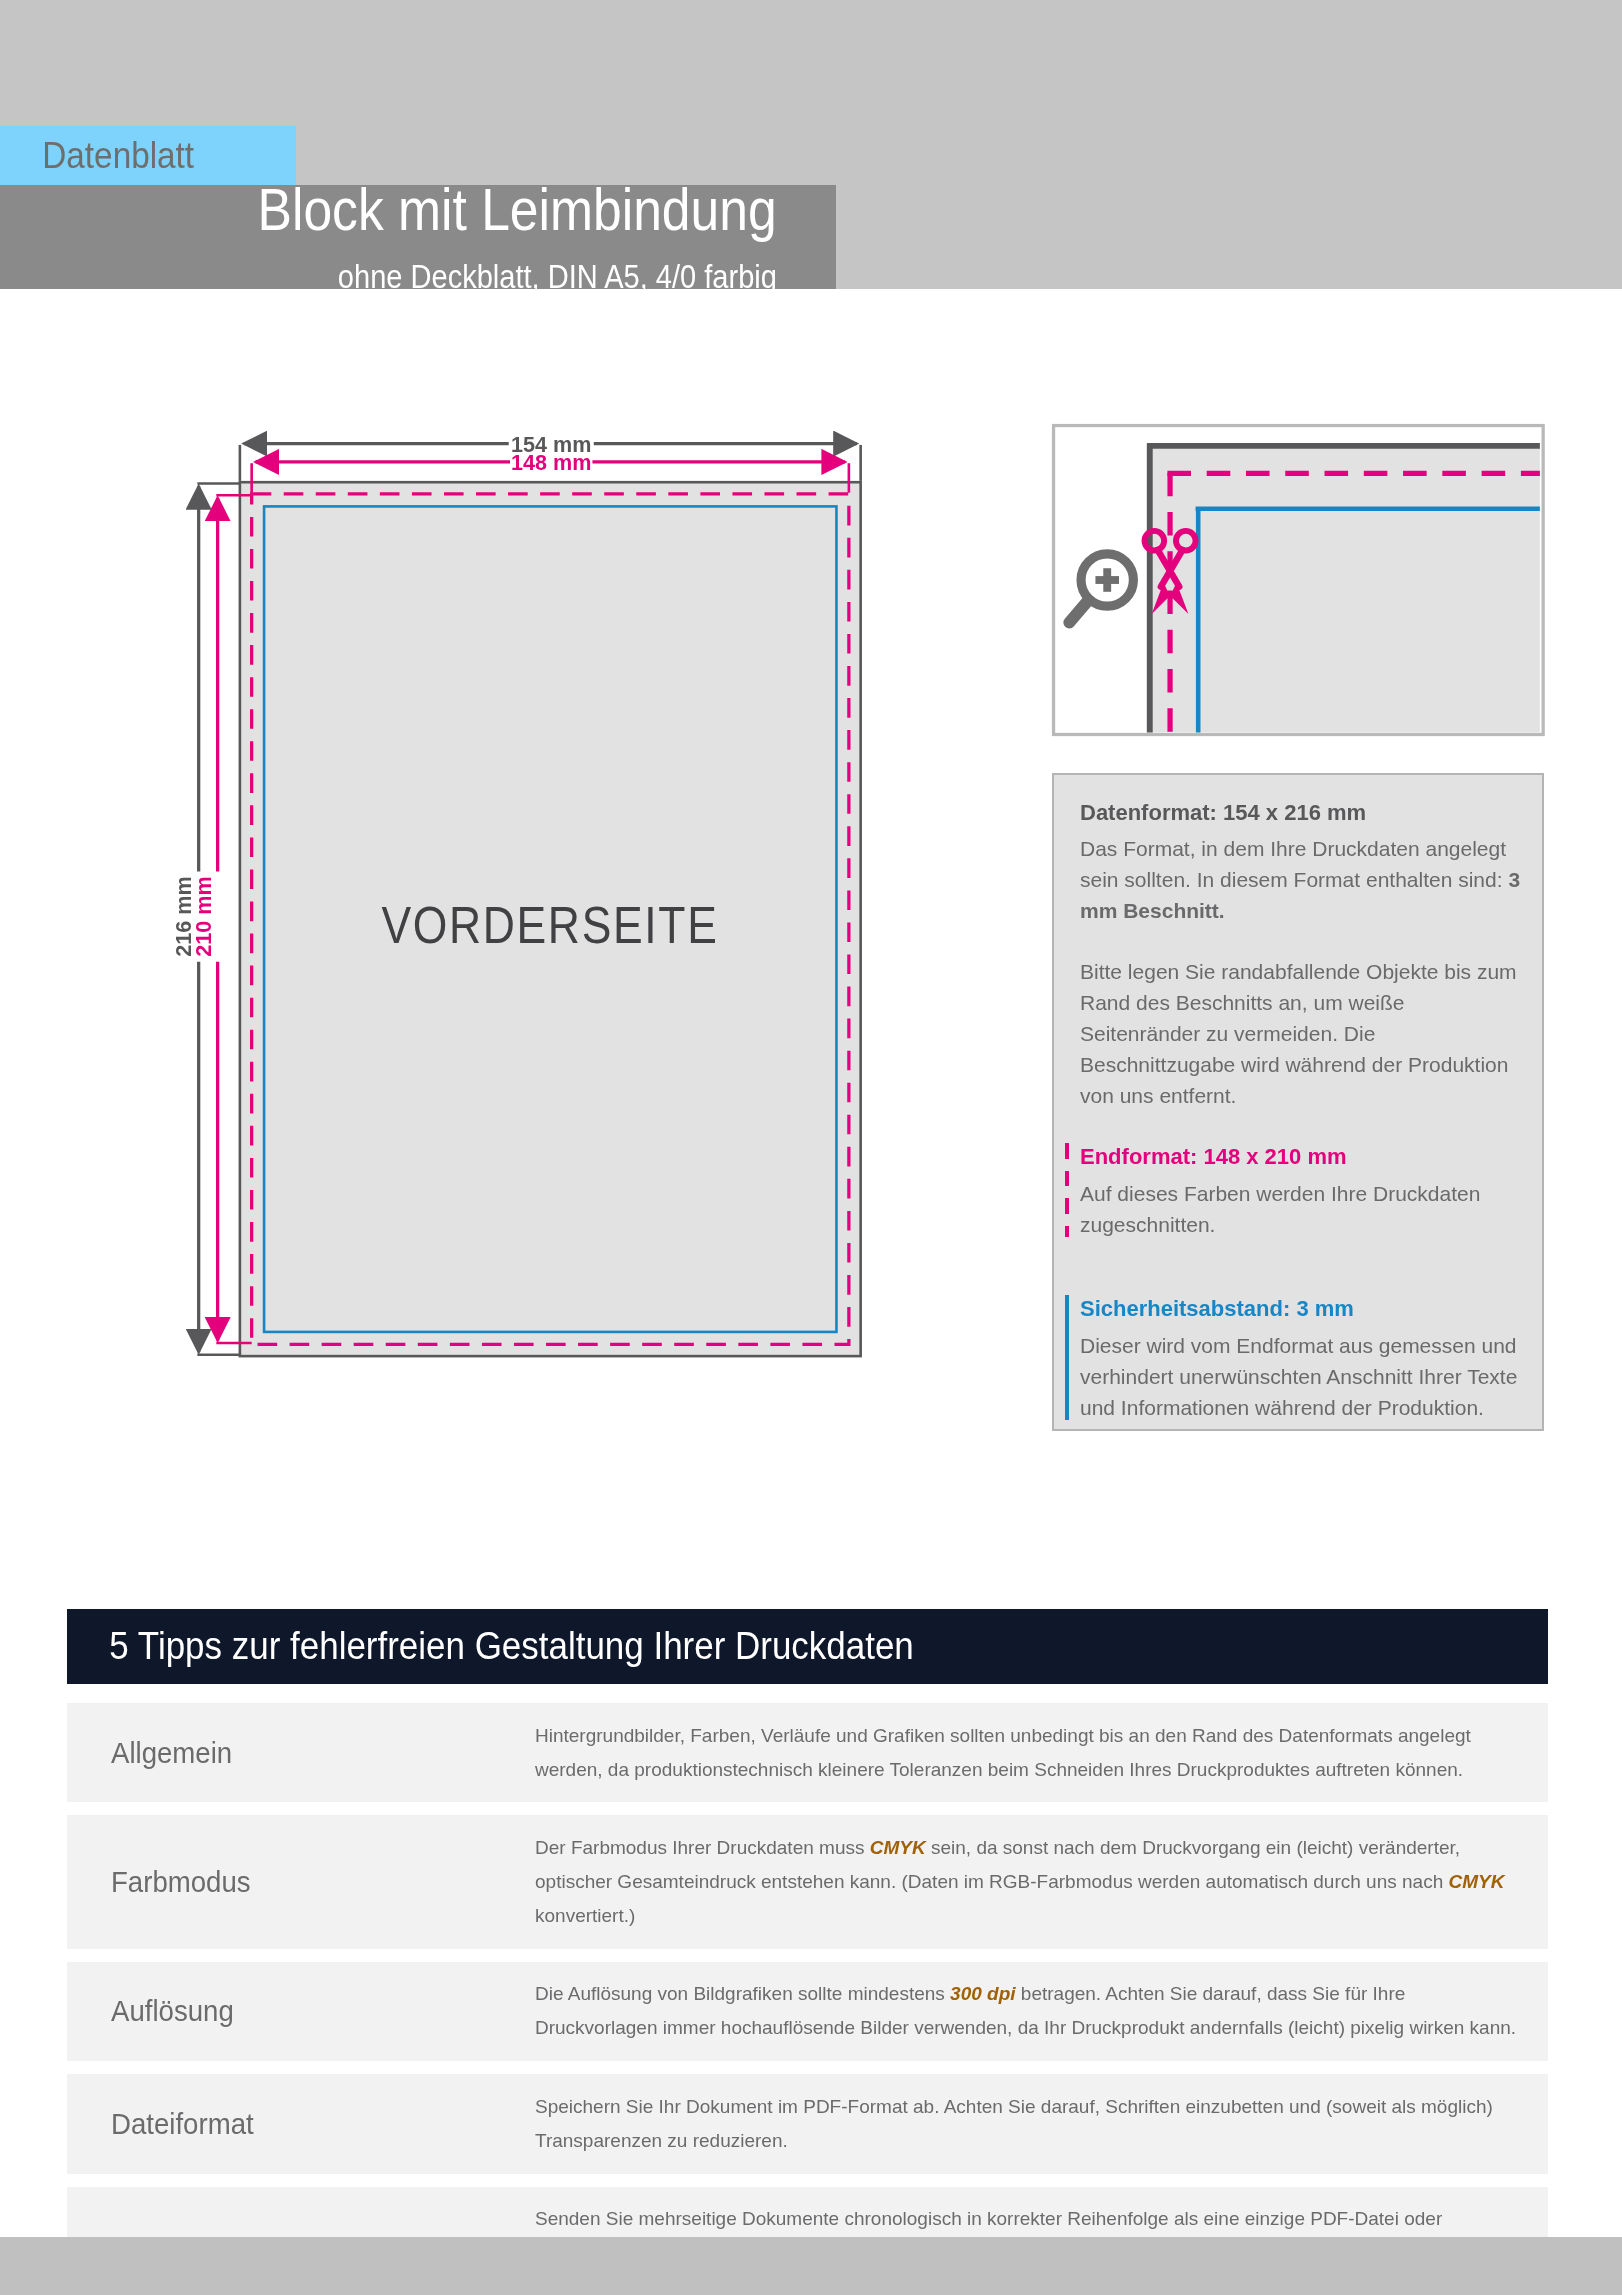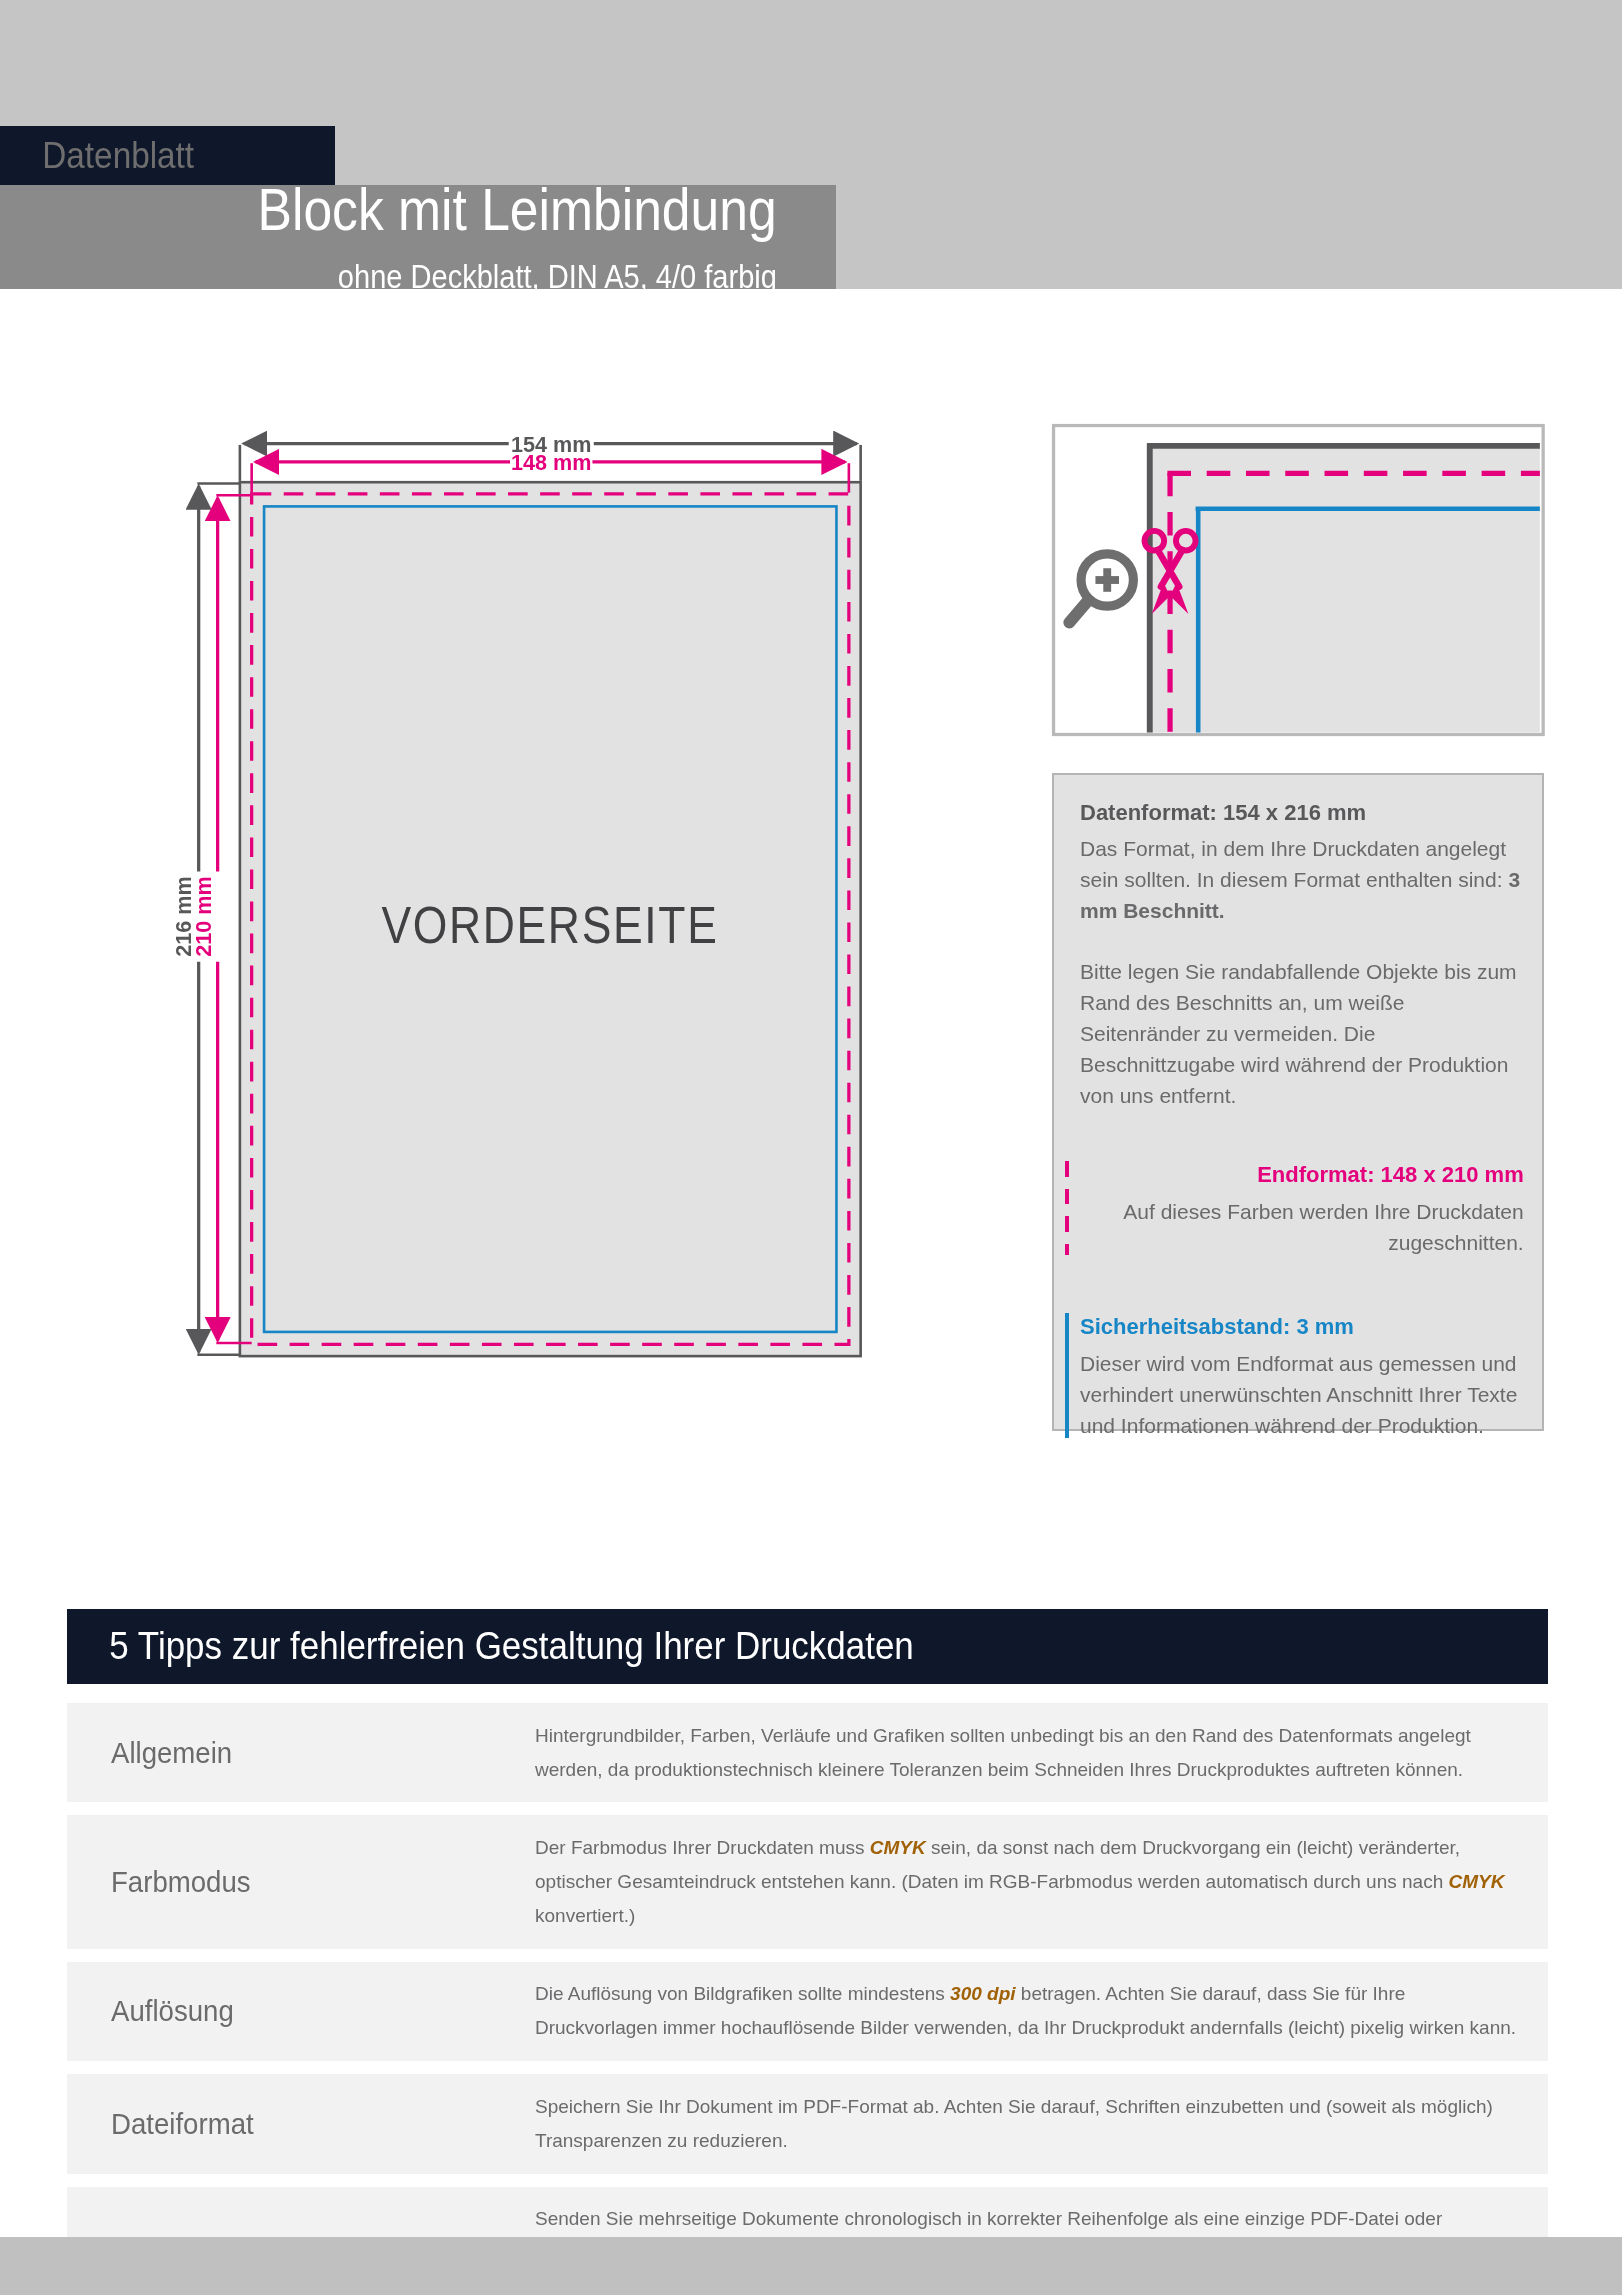--- a/index.html
+++ b/index.html
@@ -4,21 +4,21 @@
 <style>
   html,body{margin:0;padding:0;}
   body{
     width:1623px;height:2295px;position:relative;background:#ffffff;
     font-family:"Liberation Sans", sans-serif;overflow:hidden;
   }
   .abs{position:absolute;}
 
   
   .top-band{left:0;top:0;width:1623px;height:289px;background:#c6c5c5;}
-  .eyebrow-box{left:0;top:126px;width:335px;height:60px;background:#0f172a;
+  .eyebrow-box{left:0;top:126px;width:296px;height:60px;background:#7dd3fc;
     display:flex;align-items:center;}
   .eyebrow-text{font-size:37px;color:#6e6e6e;padding-left:47px;
     transform:scaleX(0.9);transform-origin:left center;white-space:nowrap;}
   .title-bar{left:0;top:185px;width:836px;height:104px;background:#8a8a8a;
     display:flex;flex-direction:column;align-items:flex-end;justify-content:center;
     padding-right:59px;box-sizing:border-box;color:#ffffff;gap:16px;}
   .title-main{font-size:60px;line-height:64px;transform:scaleX(0.86);
     transform-origin:right center;white-space:nowrap;}
   .title-sub{font-size:33px;line-height:38px;transform:scaleX(0.88);
     transform-origin:right center;white-space:nowrap;}
@@ -36,21 +36,21 @@
   .legend p{margin:3.9px 0 0 0;font-size:21px;line-height:31px;color:#6a6a6c;}
   .legend b{font-weight:bold;}
   .sec{position:relative;}
   .sec.marked{padding-left:0;}
   .marker{position:absolute;left:-15px;top:3.9px;bottom:2.6px;width:3.9px;}
   .marker.dashed{background:repeating-linear-gradient(#e4007c 0 15.7px,transparent 15.7px 27.5px);}
   .marker.solid{background:#1786c6;}
   .h-magenta{color:#e4007c !important;}
   .h-blue{color:#1786c6 !important;}
   .gap-top-45{margin-top:29.4px !important;}
-  .sec2{margin-top:46px;text-align:right;}
+  .sec2{margin-top:28px;}
   .sec3{margin-top:51px;}
 
   
   .tips{left:67px;top:1609px;width:1481px;}
   .tips-header{height:75px;background:#0f172a;display:flex;align-items:center;}
   .tips-header-text{color:#ffffff;font-size:38px;padding-left:46px;
     transform:scaleX(0.92);transform-origin:left center;white-space:nowrap;}
   .tip-row{position:relative;background:#f2f2f2;margin-top:13px;}
   .tip-row.first{margin-top:19px;}
   .tip-label{position:absolute;left:44px;top:50%;transform:translateY(-50%) scaleX(0.92);

